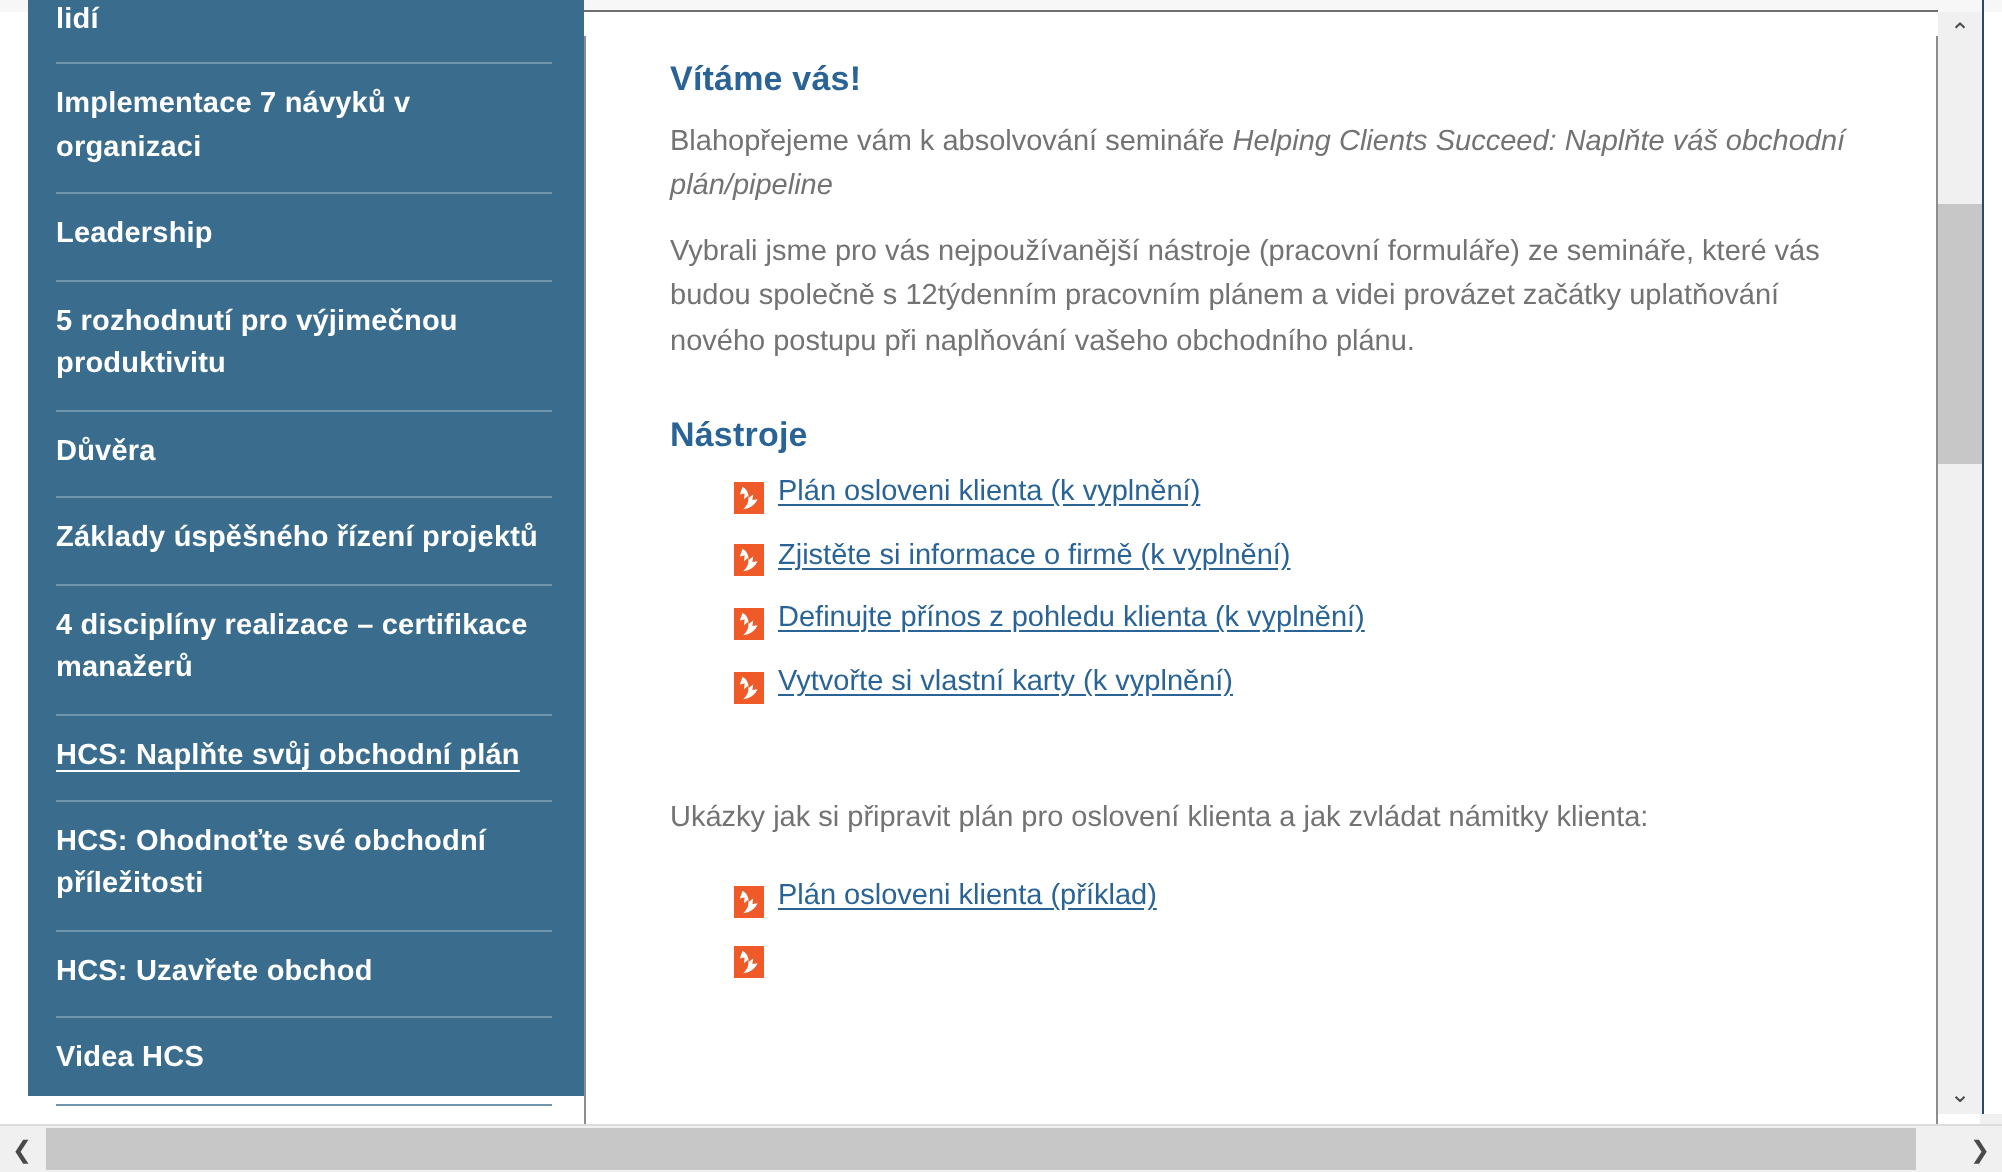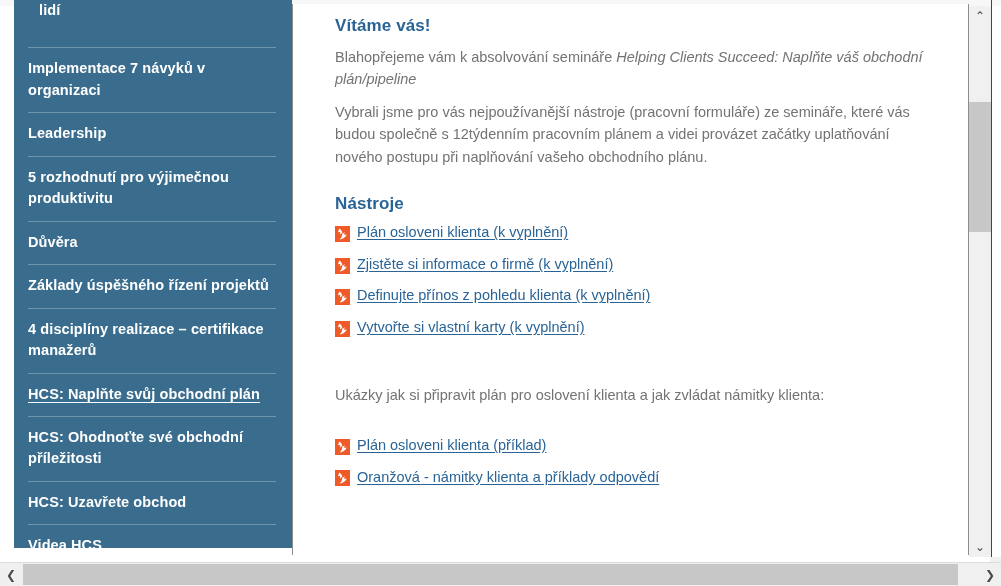--- a/index.html
+++ b/index.html
@@ -69,36 +69,35 @@
     content: "";
     position: absolute;
     left: 14px;
     right: 16px;
     top: 0;
     height: 1px;
     background: #6f95ac;
   }
   .nav-item.first {
     padding-top: 0px;
-    padding-bottom: 26px;
-    margin-left: 11px;
+    padding-bottom: 10px;
   }
   .nav-item .nav-label {
     display: inline;
   }
   .nav-item.active .nav-label {
     text-decoration: underline;
     text-underline-offset: 3px;
   }
 
   
   #content-panel {
     position: absolute;
     left: 292px;
-    top: 4px;
+    top: 18px;
     width: 677px;
     height: 551px;
     background: #ffffff;
     border-left: 1px solid #8d8d8d;
     border-right: 1px solid #8d8d8d;
     box-sizing: border-box;
     overflow: hidden;
   }
   #content-inner {
     padding: 6px 30px 0 42px;
@@ -123,32 +122,33 @@
     max-width: 615px;
   }
   p.body-text em {
     font-style: italic;
   }
   p.lead-note {
     margin-bottom: 10px;
   }
   p.sample-intro {
     margin-top: 46px;
-    margin-bottom: 30px;
+    margin-bottom: 19px;
   }
 
   ul.doc-links {
     list-style: none;
     margin: 0;
     padding: 0;
   }
   ul.doc-links li {
     display: flex;
-    align-items: center;
+    align-items: flex-end;
     margin-bottom: 12px;
+    margin-left: 32px;
   }
   .pdf-icon {
     flex: 0 0 auto;
     width: 15px;
     height: 16px;
     margin-right: 7px;
     margin-top: 2px;
     background: #f05a28;
     position: relative;
     display: inline-block;
@@ -355,21 +355,20 @@
               </svg>
           </span>
           <a class="doc-link">Plán osloveni klienta (příklad)</a>
         </li>
         <li>
           <span class="pdf-icon">
             <svg width="13" height="14" viewBox="0 0 13 14" aria-hidden="true">
                 <path d="M3.2 1.4 C5.4 2.6 6.4 4.6 6.3 7.0 L8.6 5.2 L8.2 8.0 L10.8 7.6 C9.4 10.6 6.9 12.2 3.6 12.6 C5.8 10.6 6.6 8.4 6.0 6.0 L4.0 7.6 L4.3 4.8 L1.9 5.2 C2.5 3.8 2.9 2.6 3.2 1.4 Z" fill="#ffffff"></path>
               </svg>
           </span>
-          <a class="doc-link">Oranžová - námitky klienta a příklady odpovědí</a>
         </li>
       </ul>
 
     </div>
   </main>
 
   <div id="vscroll">
     <div class="v-arrow up">⌃</div>
     <div class="v-thumb"></div>
     <div class="v-arrow down">⌄</div>

